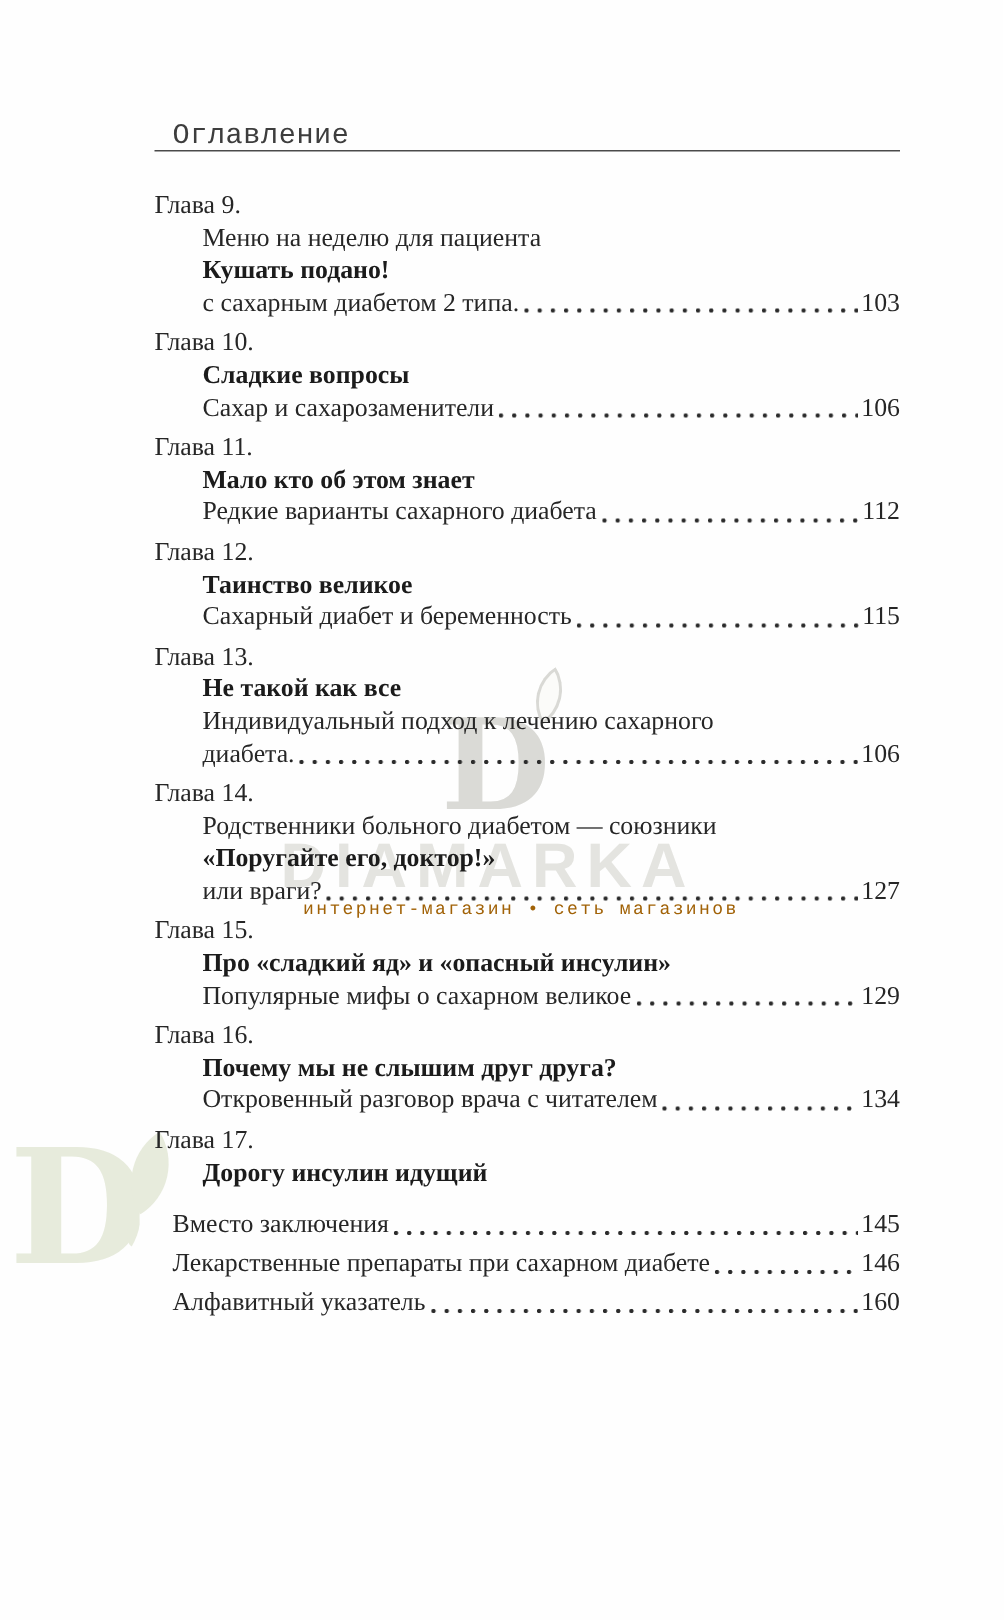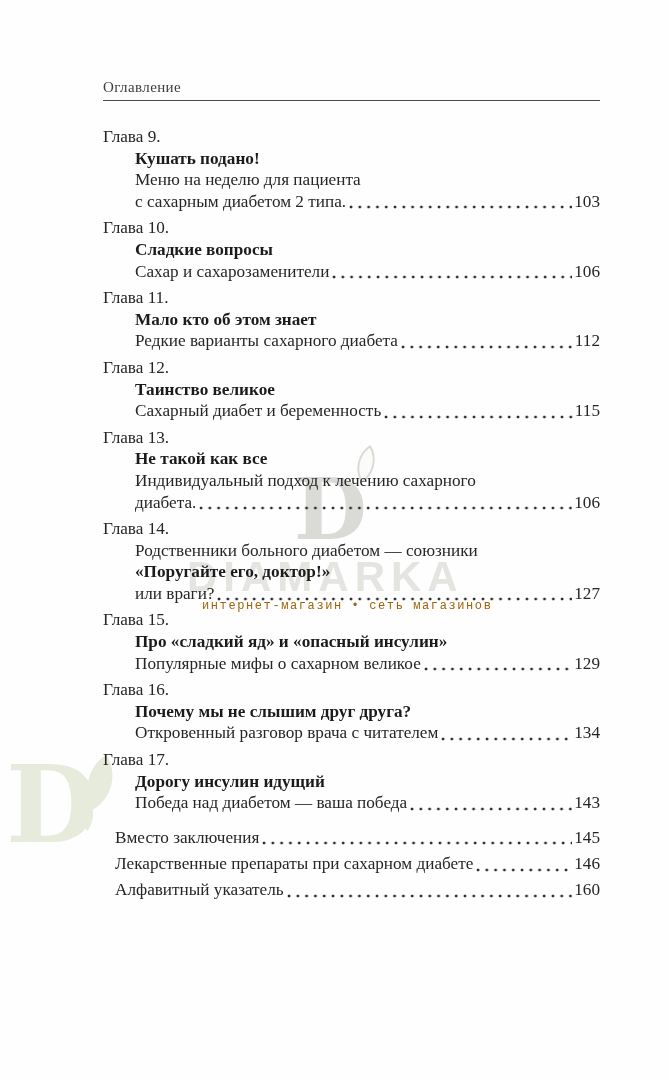--- a/index.html
+++ b/index.html
@@ -33,22 +33,22 @@
   .wm-corner-leaf {
     left:80px; top:762px; width:40px; height:40px; background:#e7ebdc;
     border-radius:0 100% 0 100%; transform:rotate(58deg);
   }
   .wm-corner-stem {
     left:84px; top:808px; width:10px; height:22px; background:#e7ebdc;
     border-radius:0 100% 0 100%; transform:rotate(30deg);
   }
   
   .header {
-    position:absolute; z-index:1; left:103px; top:79px;
-    font-family:Liberation Serif, serif; font-size:15px;
+    position:absolute; z-index:1; left:115px; top:79px;
+    font-family:Liberation Mono, monospace; font-size:19px;
     color:#3d3d3d; letter-spacing:0.4px;
   }
   .rule { position:absolute; z-index:1; left:103px; top:100px; width:497px; height:1px; background:#4a4a4a; }
   .toc {
     position:absolute; z-index:1; left:103px; top:126px; width:497px;
     font-size:17.2px; line-height:21.6px; color:#262626;
   }
   .group { margin-bottom:5px; }
   .line { white-space:nowrap; }
   .indent { padding-left:32px; }
@@ -77,22 +77,22 @@
   <div class="wm wm-corner-leaf"></div>
   <div class="wm wm-corner-stem"></div>
 
   <div class="header">Оглавление</div>
   <div class="rule"></div>
 
   <div class="toc">
 
     <div class="group">
       <div class="line">Глава 9.</div>
+      <div class="line indent">Меню на неделю для пациента</div>
       <div class="line indent title">Кушать подано!</div>
-      <div class="line indent">Меню на неделю для пациента</div>
       <div class="line indent row">
         <span>с сахарным диабетом 2 типа.</span>
         <span class="leader"></span>
         <span class="page-num">103</span>
       </div>
     </div>
 
     <div class="group">
       <div class="line">Глава 10.</div>
       <div class="line indent title">Сладкие вопросы</div>
@@ -161,25 +161,20 @@
       <div class="line indent row">
         <span>Откровенный разговор врача с читателем</span>
         <span class="leader"></span>
         <span class="page-num">134</span>
       </div>
     </div>
 
     <div class="group">
       <div class="line">Глава 17.</div>
       <div class="line indent title">Дорогу инсулин идущий</div>
-      <div class="line indent row">
-        <span>Победа над диабетом — ваша победа</span>
-        <span class="leader"></span>
-        <span class="page-num">143</span>
-      </div>
     </div>
 
     <div class="extras">
       <div class="line row">
         <span>Вместо заключения</span>
         <span class="leader"></span>
         <span class="page-num">145</span>
       </div>
       <div class="line row">
         <span>Лекарственные препараты при сахарном диабете</span>

